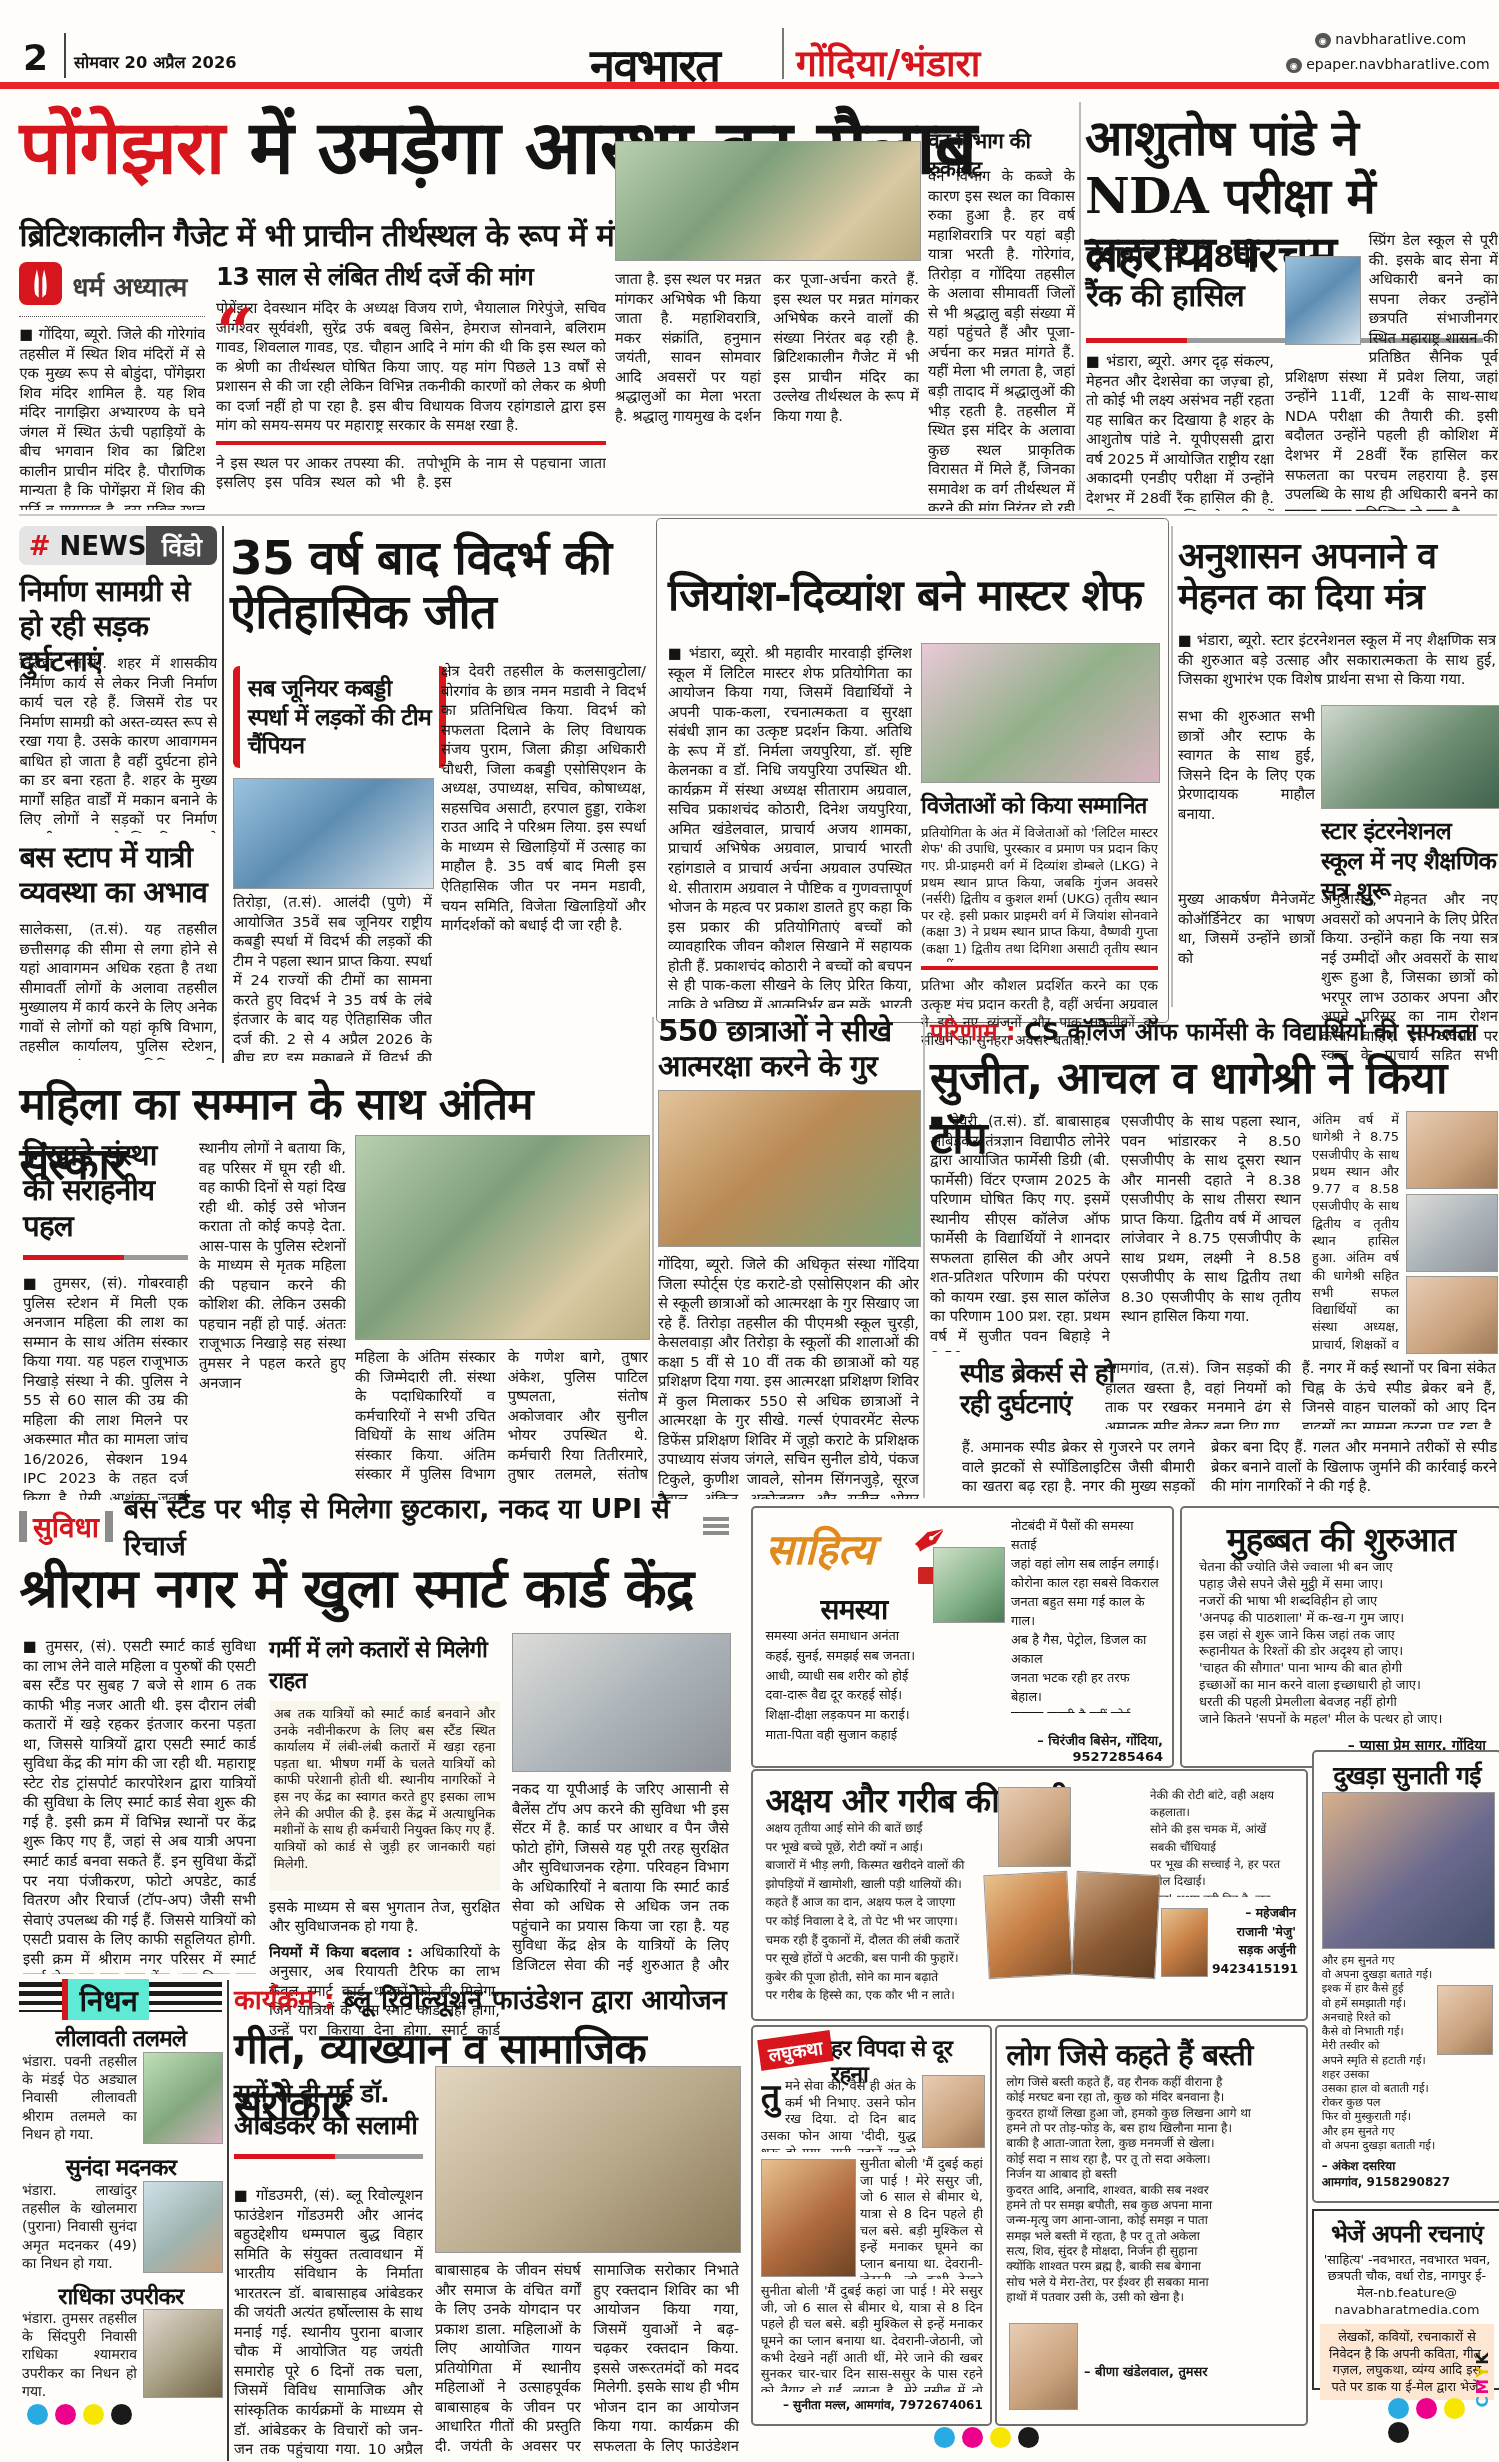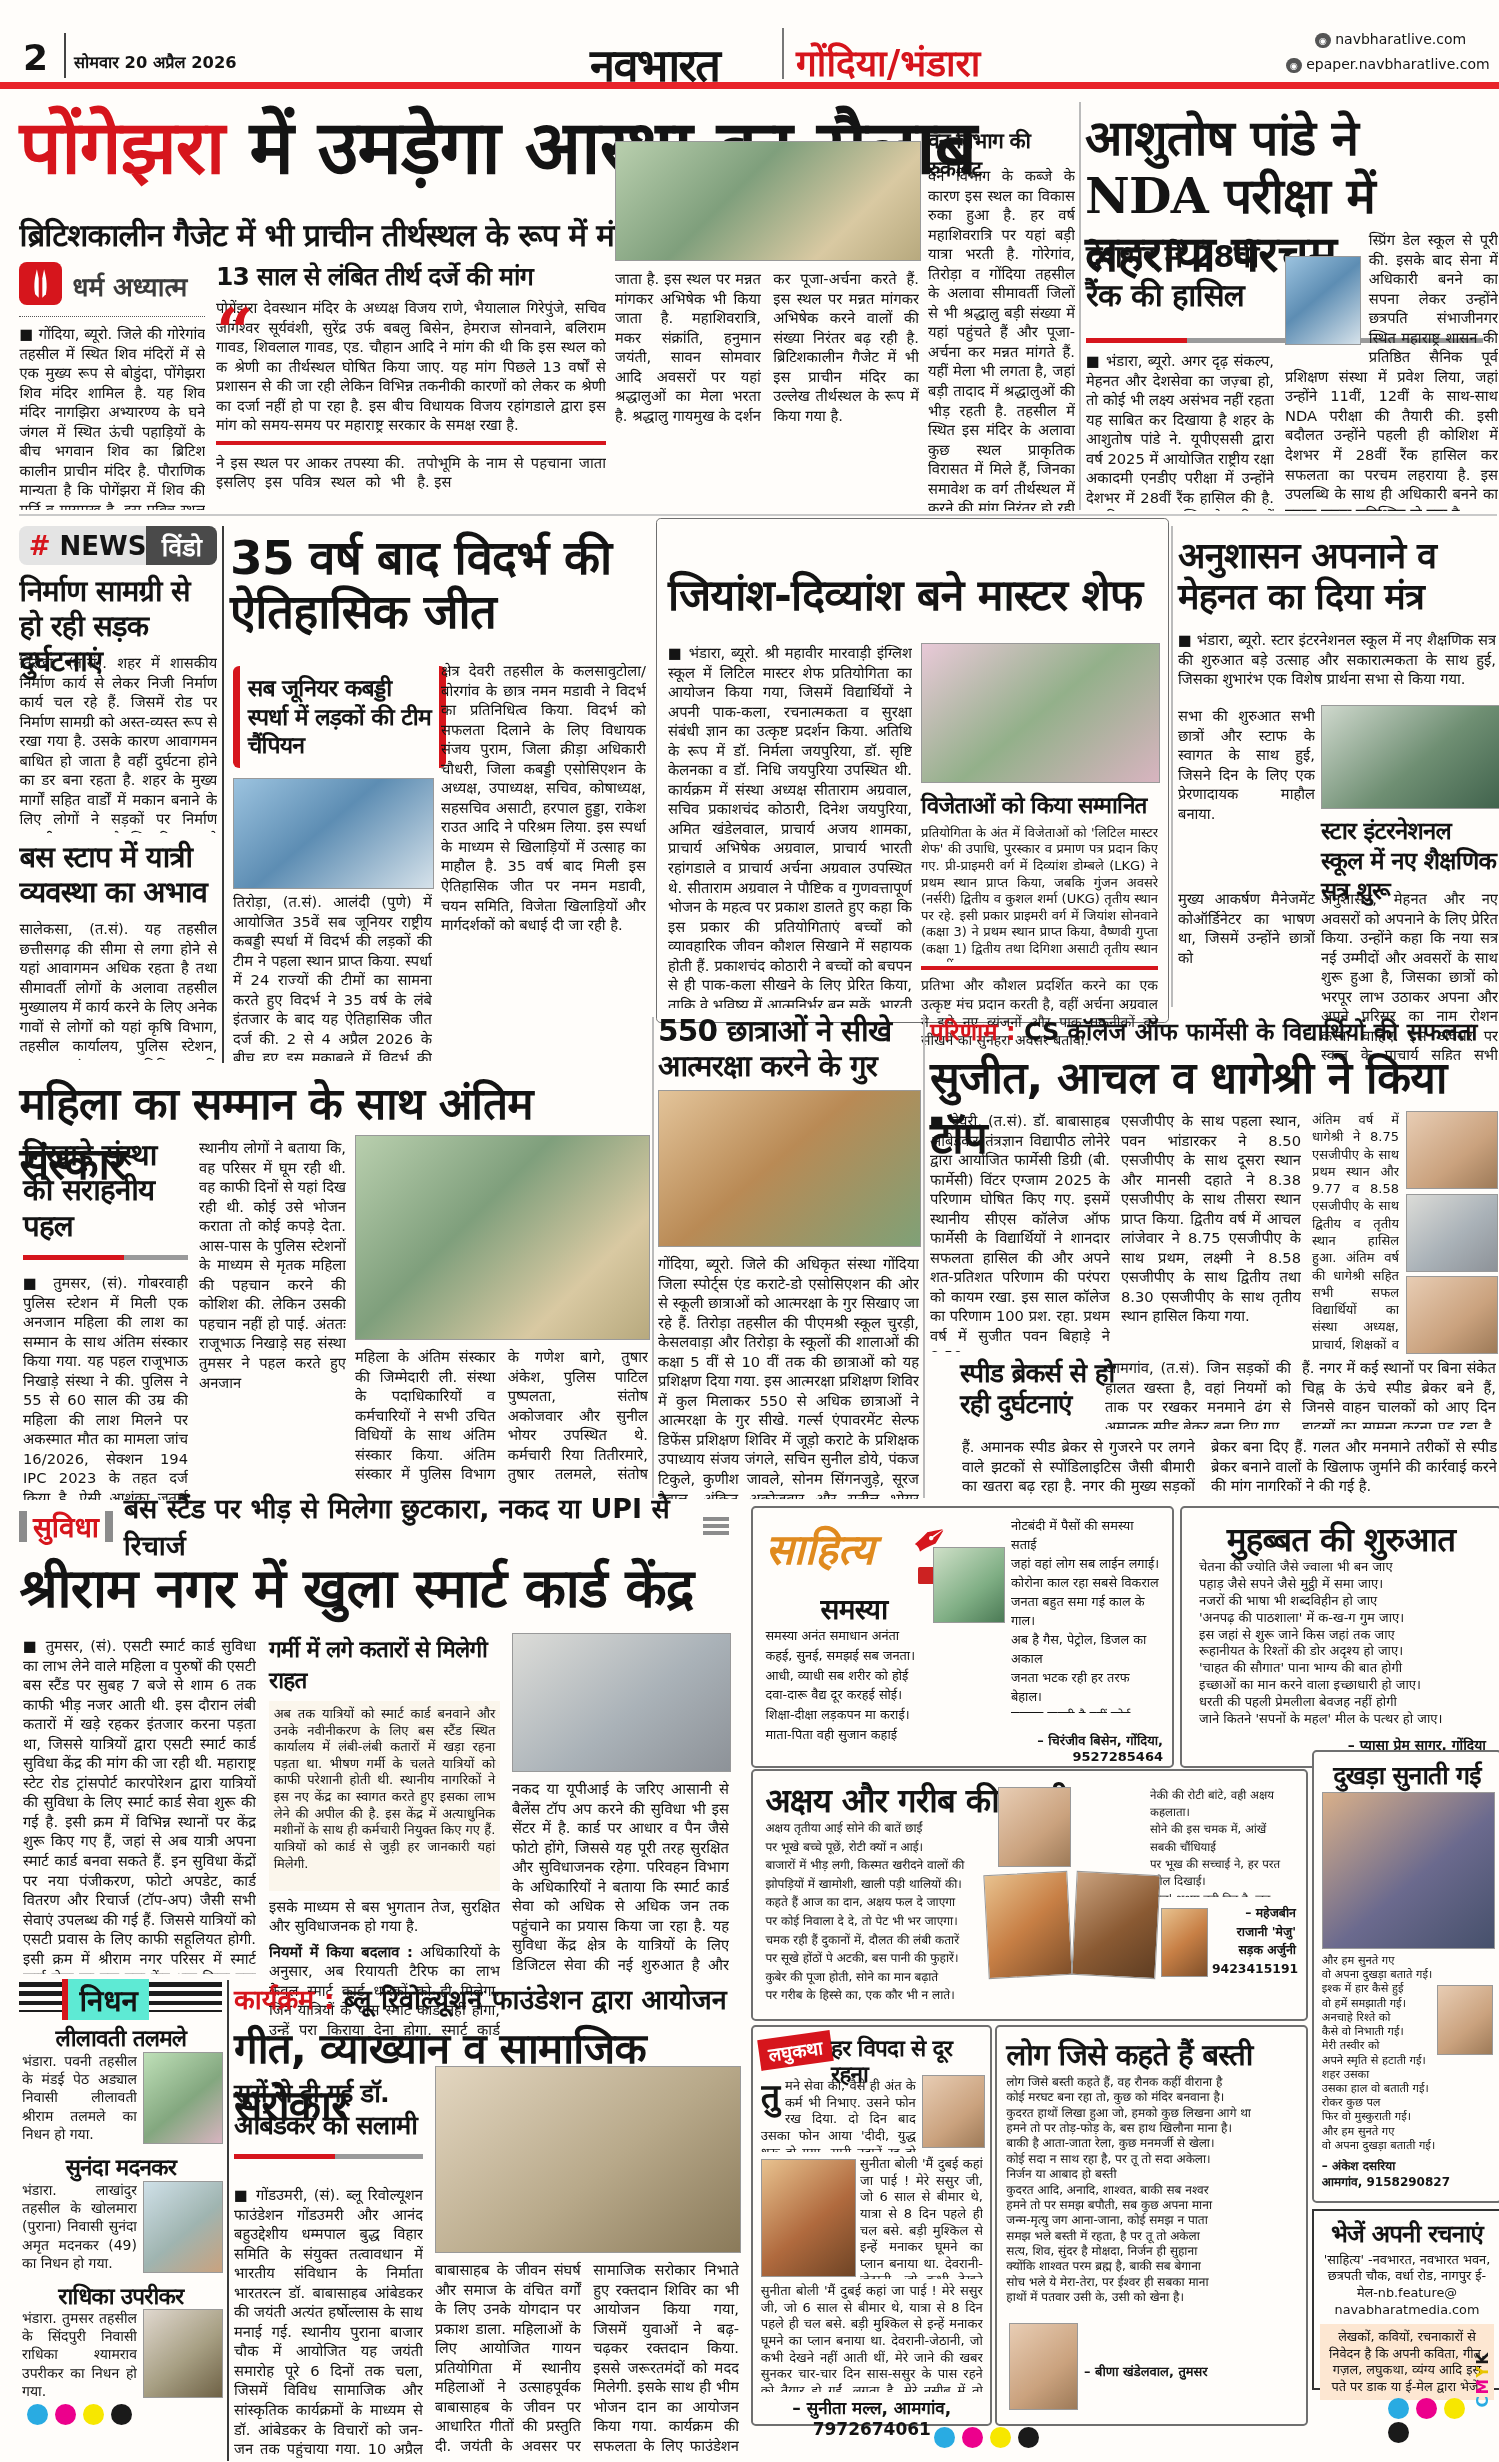--- a/index.html
+++ b/index.html
@@ -299,21 +299,21 @@
   </div>
 
   <div class="abs box" style="left:751px;top:2025px;width:237px;height:397px;border-width:2.3px;">
     <div class="abs" style="left:6.2px;top:7.8px;background:#d6151c;color:#fff;font-size:18.6px;font-weight:800;padding:3.1px 9.3px;transform:rotate(-8deg);">लघुकथा</div>
     <div class="abs hl" style="left:78px;top:9.3px;width:154px;font-size:22.5px;line-height:1.15;">हर विपदा से दूर रहना</div>
     <div class="abs ph ph-skin" style="left:169px;top:48px;width:61px;height:71px;"></div>
     <div class="abs bt3 j ov dropcap" style="left:7.8px;top:51px;width:155px;height:74px;">तुमने सेवा की, वैसे ही अंत के कर्म भी निभाए. उसने फोन रख दिया. दो दिन बाद उसका फोन आया 'दीदी, युद्ध शुरू हो गया, सारी उड़ानें रद्द हो गईं. ससुर जी जाते-जाते में भी हमें विपदा से बचा गए.' मैंने कहा था न, कि बुजुर्गों का दिल से दिया आशीर्वाद खाली नहीं जाता.</div>
     <div class="abs ph ph-warm" style="left:7.8px;top:132px;width:93px;height:116px;background:linear-gradient(140deg,#e8c28f,#b06a3e 55%,#6e4425);"></div>
     <div class="abs bt3 j ov" style="left:107px;top:129px;width:123px;height:123px;">सुनीता बोली 'मैं दुबई कहां जा पाई ! मेरे ससुर जी, जो 6 साल से बीमार थे, यात्रा से 8 दिन पहले ही चल बसे. बड़ी मुश्किल से इन्हें मनाकर घूमने का प्लान बनाया था. देवरानी-जेठानी, जो कभी देखने नहीं आती थीं, मेरे जाने की खबर सुनकर चार-चार दिन सास-ससुर के पास रहने को तैयार हो गईं. लगता है, मेरे नसीब में तो सेवा ही लिखी है.' मैंने कहा 'कोई बात नहीं, तुम चली जातीं तो लोग कहते कि 6 साल की सेवा निष्फल हो गई, आखिरी समय में साथ नहीं थीं.' सुनीता बोली 'लोग तो दोनों तरफ से कहते हैं. अभी भी कह रहे थे, हिस्सा तो बराबर मिला, सेवा का क्या फल मिला !' गुस्से में उसने कहा हां, दे गए फल ! जाते-जाते कह गए 'तुम पर कभी विपदा न आए', और यहां प्लेन की टिकट के पैसे भी चले गए. मैंने समझाया हो सकता है इसमें भी कुछ अच्छा छिपा हो. जैसे</div>
     <div class="abs bt3 j ov" style="left:7.8px;top:256px;width:222px;height:109px;">सुनीता बोली 'मैं दुबई कहां जा पाई ! मेरे ससुर जी, जो 6 साल से बीमार थे, यात्रा से 8 दिन पहले ही चल बसे. बड़ी मुश्किल से इन्हें मनाकर घूमने का प्लान बनाया था. देवरानी-जेठानी, जो कभी देखने नहीं आती थीं, मेरे जाने की खबर सुनकर चार-चार दिन सास-ससुर के पास रहने को तैयार हो गईं. लगता है, मेरे नसीब में तो सेवा ही लिखी है.' मैंने कहा 'कोई बात नहीं, तुम चली जातीं तो लोग कहते कि 6 साल की सेवा निष्फल हो गई, आखिरी समय में साथ नहीं थीं.' सुनीता बोली 'लोग तो दोनों तरफ से कहते हैं. अभी भी कह रहे थे, हिस्सा तो बराबर मिला, सेवा का क्या फल मिला !' गुस्से में उसने कहा हां, दे गए फल ! जाते-जाते कह गए 'तुम पर कभी विपदा न आए', और यहां प्लेन की टिकट के पैसे भी चले गए. मैंने समझाया हो सकता है इसमें भी कुछ अच्छा छिपा हो. जैसे</div>
-    <div class="abs" style="left:7.8px;top:369px;width:222px;font-size:17px;font-weight:700;text-align:center;">– सुनीता मल्ल, आमगांव, 7972674061</div>
+    <div class="abs" style="left:7.8px;top:369px;width:222px;font-size:12px;font-weight:700;text-align:right;">– सुनीता मल्ल, आमगांव, 7972674061</div>
   </div>
 
   <div class="abs box" style="left:995px;top:2025px;width:309px;height:397px;border-width:2.3px;">
     <div class="abs hl" style="left:9.3px;top:6.2px;width:290px;font-size:29.5px;">लोग जिसे कहते हैं बस्ती</div>
     <div class="abs poem ov" style="left:9.3px;top:48px;width:290px;height:241px;font-size:12px;line-height:1.28;">लोग जिसे बस्ती कहते हैं, वह रौनक कहीं वीराना है
 कोई मरघट बना रहा तो, कुछ को मंदिर बनवाना है।
 कुदरत हाथों लिखा हुआ जो, हमको कुछ लिखना आगे था
 हमने तो पर तोड़-फोड़ के, बस हाथ खिलौना माना है।
 बाकी है आता-जाता रेला, कुछ मनमर्जी से खेला।
 कोई सदा न साथ रहा है, पर तू तो सदा अकेला।

